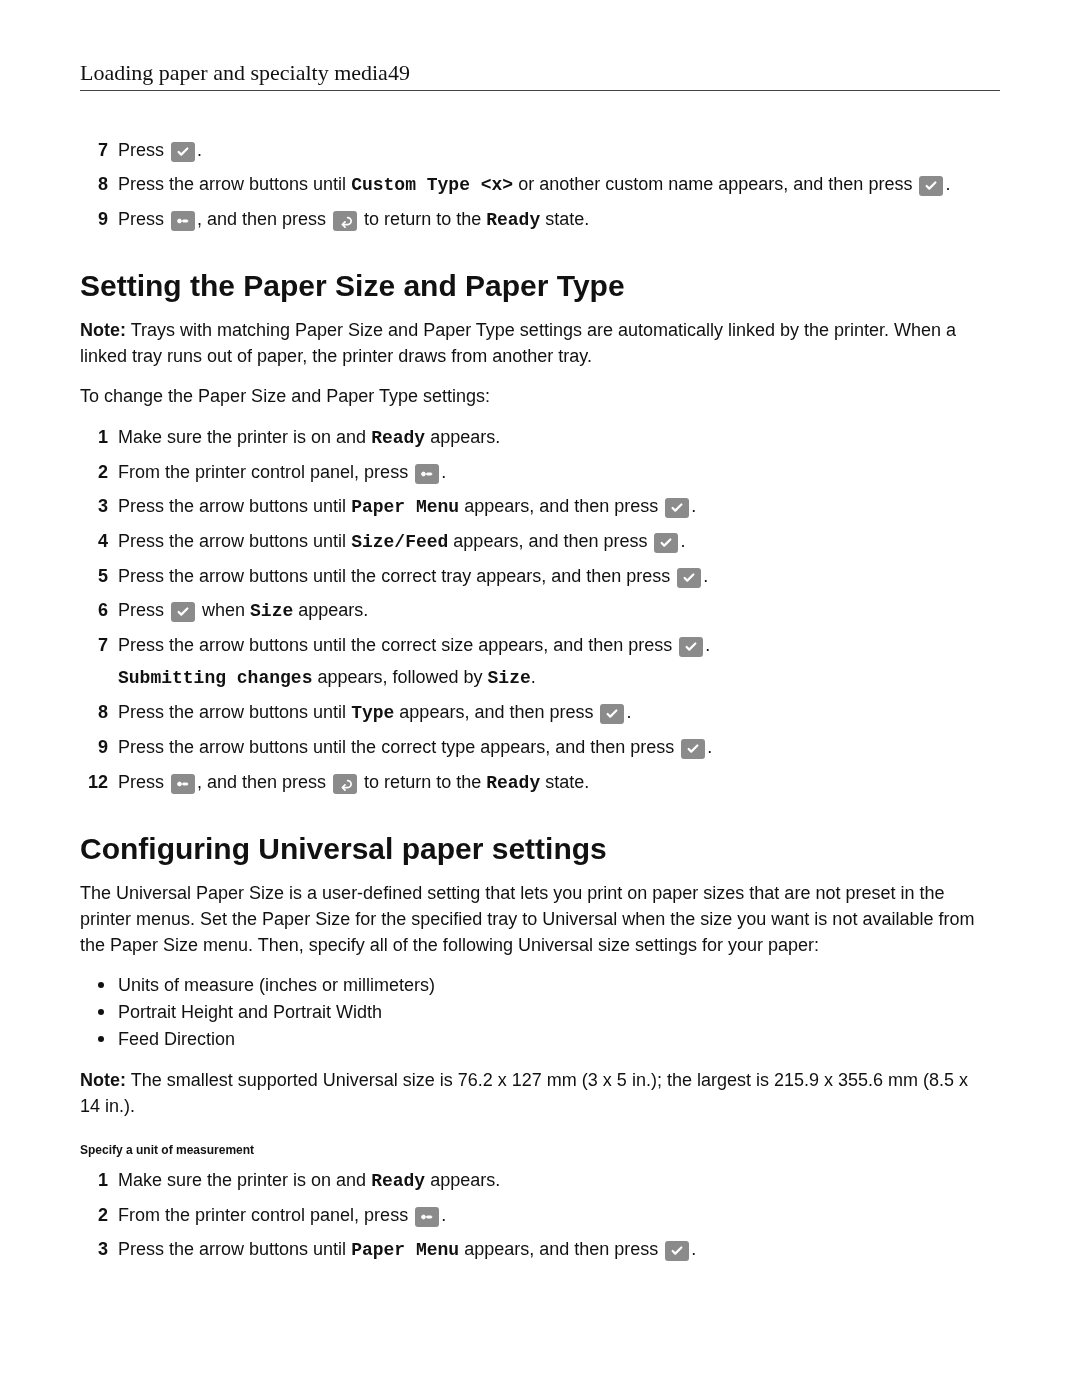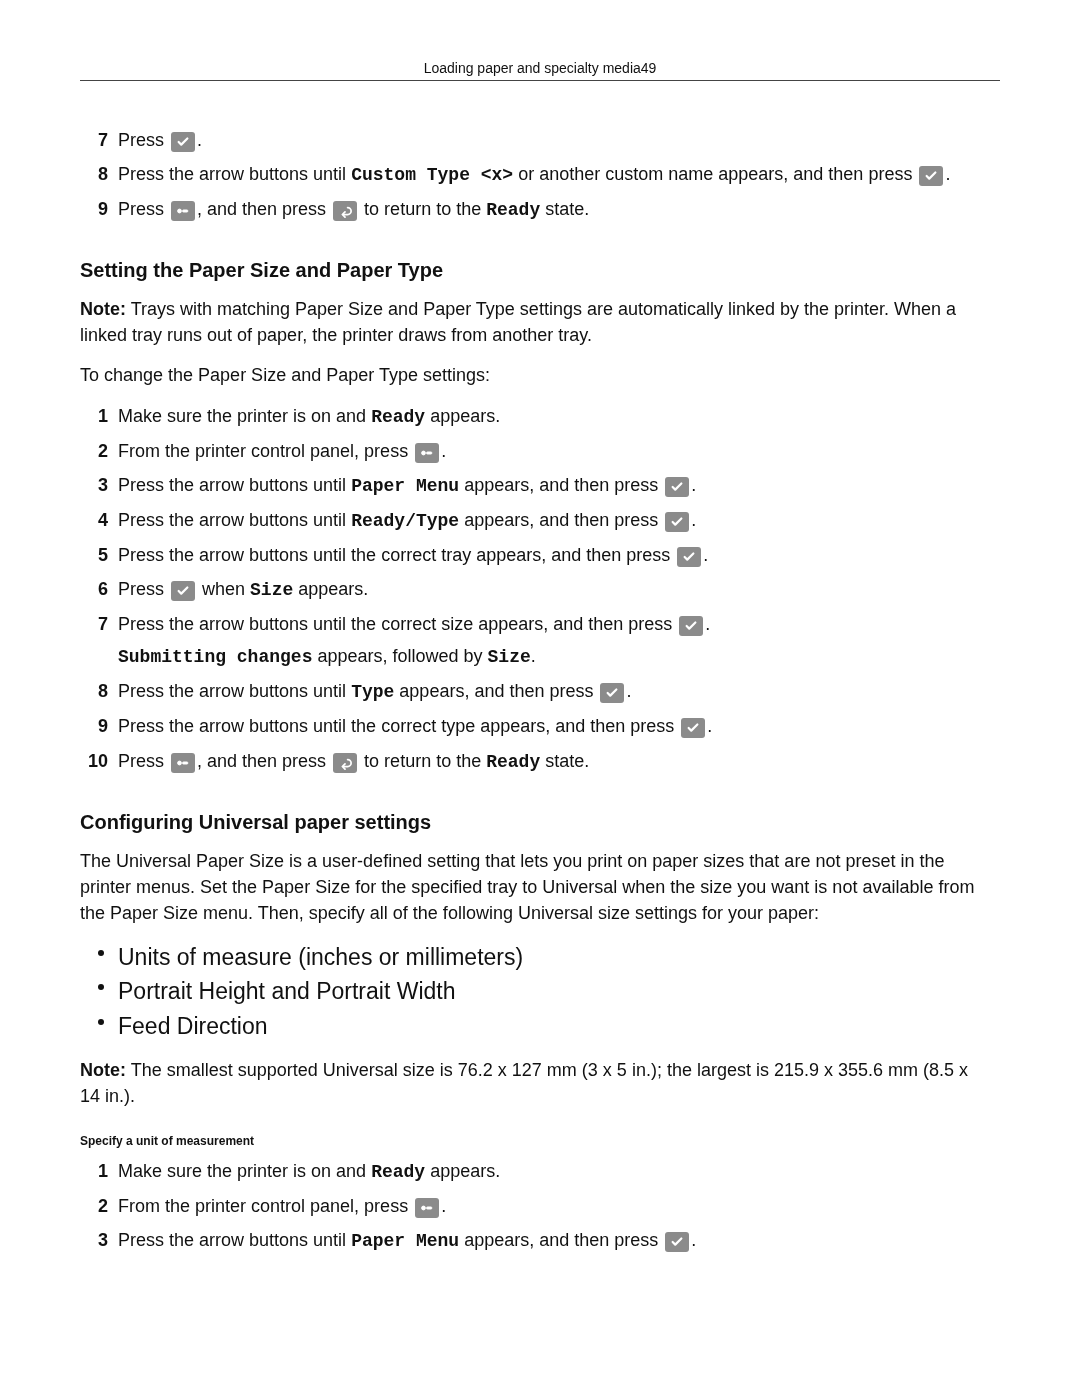--- a/index.html
+++ b/index.html
@@ -10,23 +10,24 @@
   }
   .page {
     width: 1080px;
     min-height: 1397px;
     box-sizing: border-box;
     padding: 60px 80px 70px 80px;
     position: relative;
   }
   .runhead {
     display: flex;
-    justify-content: center;
-    font-size: 14px;
+    justify-content: flex-start;
+    font-size: 22px;
     padding-bottom: 4px;
+    font-family: Liberation Serif, serif;
   }
   .runhead-rule {
     border-bottom: 1px solid #444;
     margin-bottom: 46px;
   }
   .ol {
     list-style: none;
     padding: 0;
     margin: 0;
   }
@@ -62,41 +63,41 @@
     background: #8b8b8b;
     color: #fff;
     font-size: 14px;
     line-height: 1;
     vertical-align: -3px;
     margin: 0 2px;
   }
   .btn.key svg { width: 14px; height: 14px; fill: #fff; stroke: #fff; }
   .strong { font-weight: 700; }
   h2.section {
-    font-size: 20px;
+    font-size: 30px;
     font-weight: 700;
     margin: 36px 0 14px 0;
   }
   p.block {
     font-size: 18px;
     line-height: 1.45;
     margin: 0 9px 14px 0;
   }
   h3.sub {
     font-size: 12px;
     font-weight: 700;
     margin: 24px 0 10px 0;
   }
   ul.bullets {
     list-style: none;
     padding: 0;
     margin: 4px 0 14px 0;
   }
   ul.bullets li {
-    font-size: 23px;
+    font-size: 18px;
     line-height: 1.5;
     padding-left: 38px;
     position: relative;
   }
   ul.bullets li::before {
     content: "";
     position: absolute;
     left: 18px;
     top: 10px;
     width: 6px;
@@ -184,21 +185,21 @@
           <div><span>Press the arrow buttons until </span><span class="mono strong">Paper Menu</span><span> appears, and then press </span><span class="btn key">
               <svg viewBox="0 0 16 16">
                 <path d="M3 8l3 3 7-7" fill="none" stroke-width="2.5" stroke-linecap="round" stroke-linejoin="round"></path>
               </svg>
             </span><span>.</span></div>
         </div>
       </li>
       <li>
         <span class="num">4</span>
         <div class="body">
-          <div><span>Press the arrow buttons until </span><span class="mono strong">Ready/Type</span><span> appears, and then press </span><span class="btn key">
+          <div><span>Press the arrow buttons until </span><span class="mono strong">Size/Feed</span><span> appears, and then press </span><span class="btn key">
               <svg viewBox="0 0 16 16">
                 <path d="M3 8l3 3 7-7" fill="none" stroke-width="2.5" stroke-linecap="round" stroke-linejoin="round"></path>
               </svg>
             </span><span>.</span></div>
         </div>
       </li>
       <li>
         <span class="num">5</span>
         <div class="body">
           <div><span>Press the arrow buttons until the correct tray appears, and then press </span><span class="btn key">
@@ -243,21 +244,21 @@
         <span class="num">9</span>
         <div class="body">
           <div><span>Press the arrow buttons until the correct type appears, and then press </span><span class="btn key">
               <svg viewBox="0 0 16 16">
                 <path d="M3 8l3 3 7-7" fill="none" stroke-width="2.5" stroke-linecap="round" stroke-linejoin="round"></path>
               </svg>
             </span><span>.</span></div>
         </div>
       </li>
       <li>
-        <span class="num">10</span>
+        <span class="num">12</span>
         <div class="body">
           <div><span>Press </span><span class="btn key">
               <svg viewBox="0 0 16 16">
                 <circle cx="4" cy="8" r="2.2"></circle>
                 <rect x="7.5" y="6.8" width="6" height="2.4" rx="1"></rect>
               </svg>
             </span><span>, and then press </span><span class="btn key">
               <svg viewBox="0 0 16 16">
                 <path d="M11 4a4 4 0 0 1 0 8H6" fill="none" stroke-width="2" stroke-linecap="round"></path>
                 <path d="M8 9l-3 3 3 3" fill="none" stroke-width="2" stroke-linecap="round" stroke-linejoin="round"></path>

